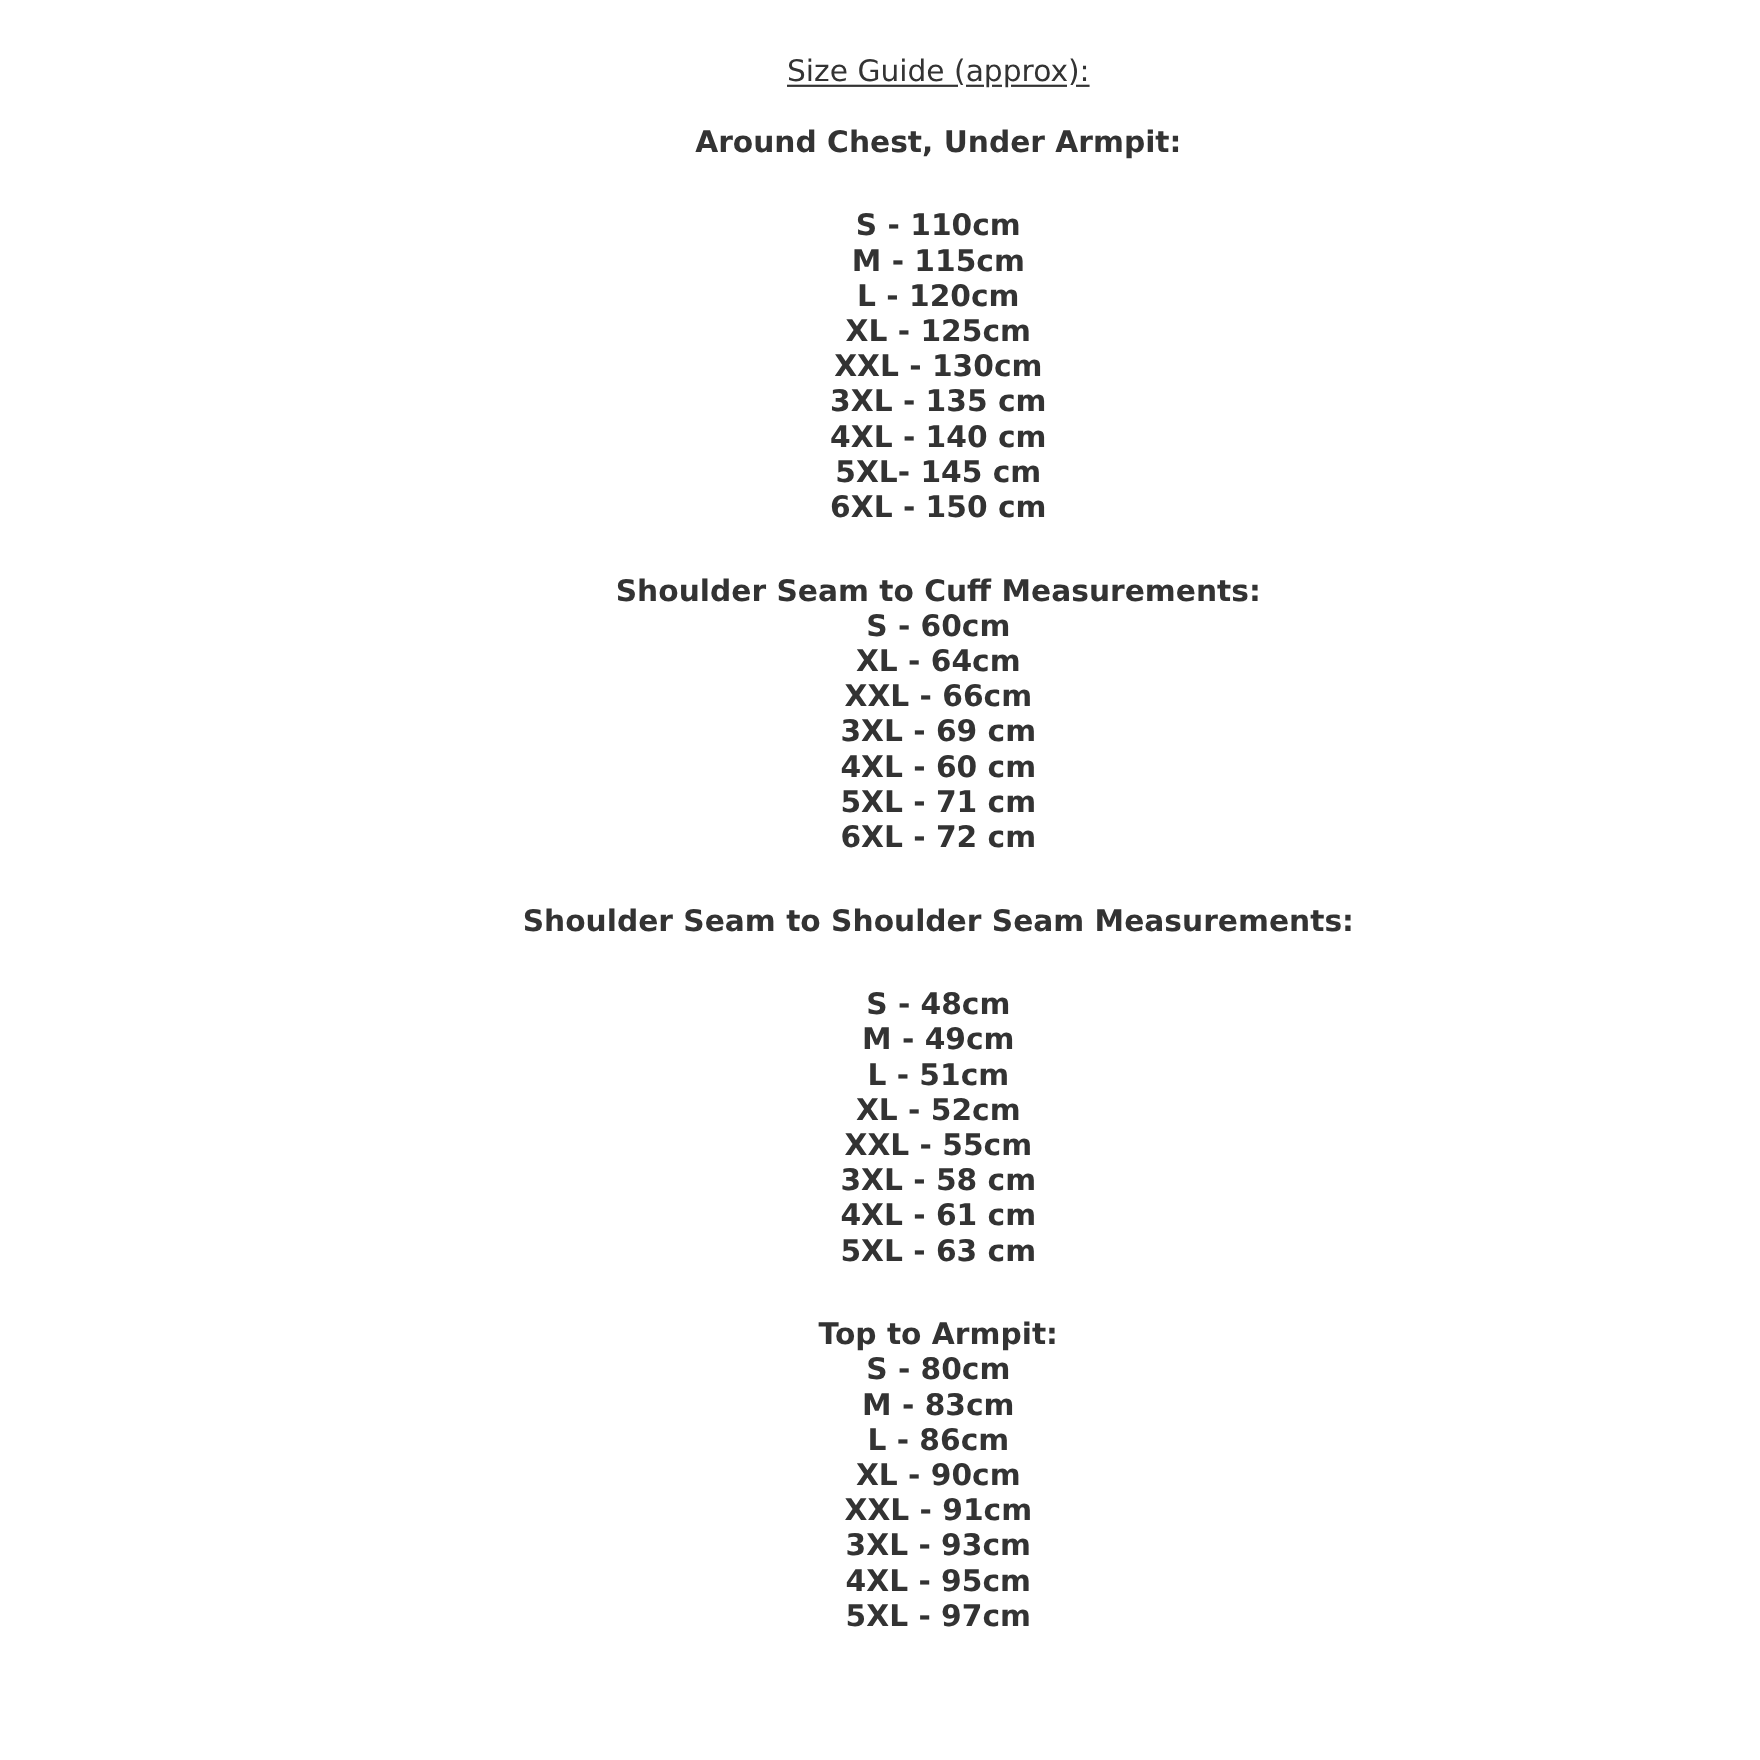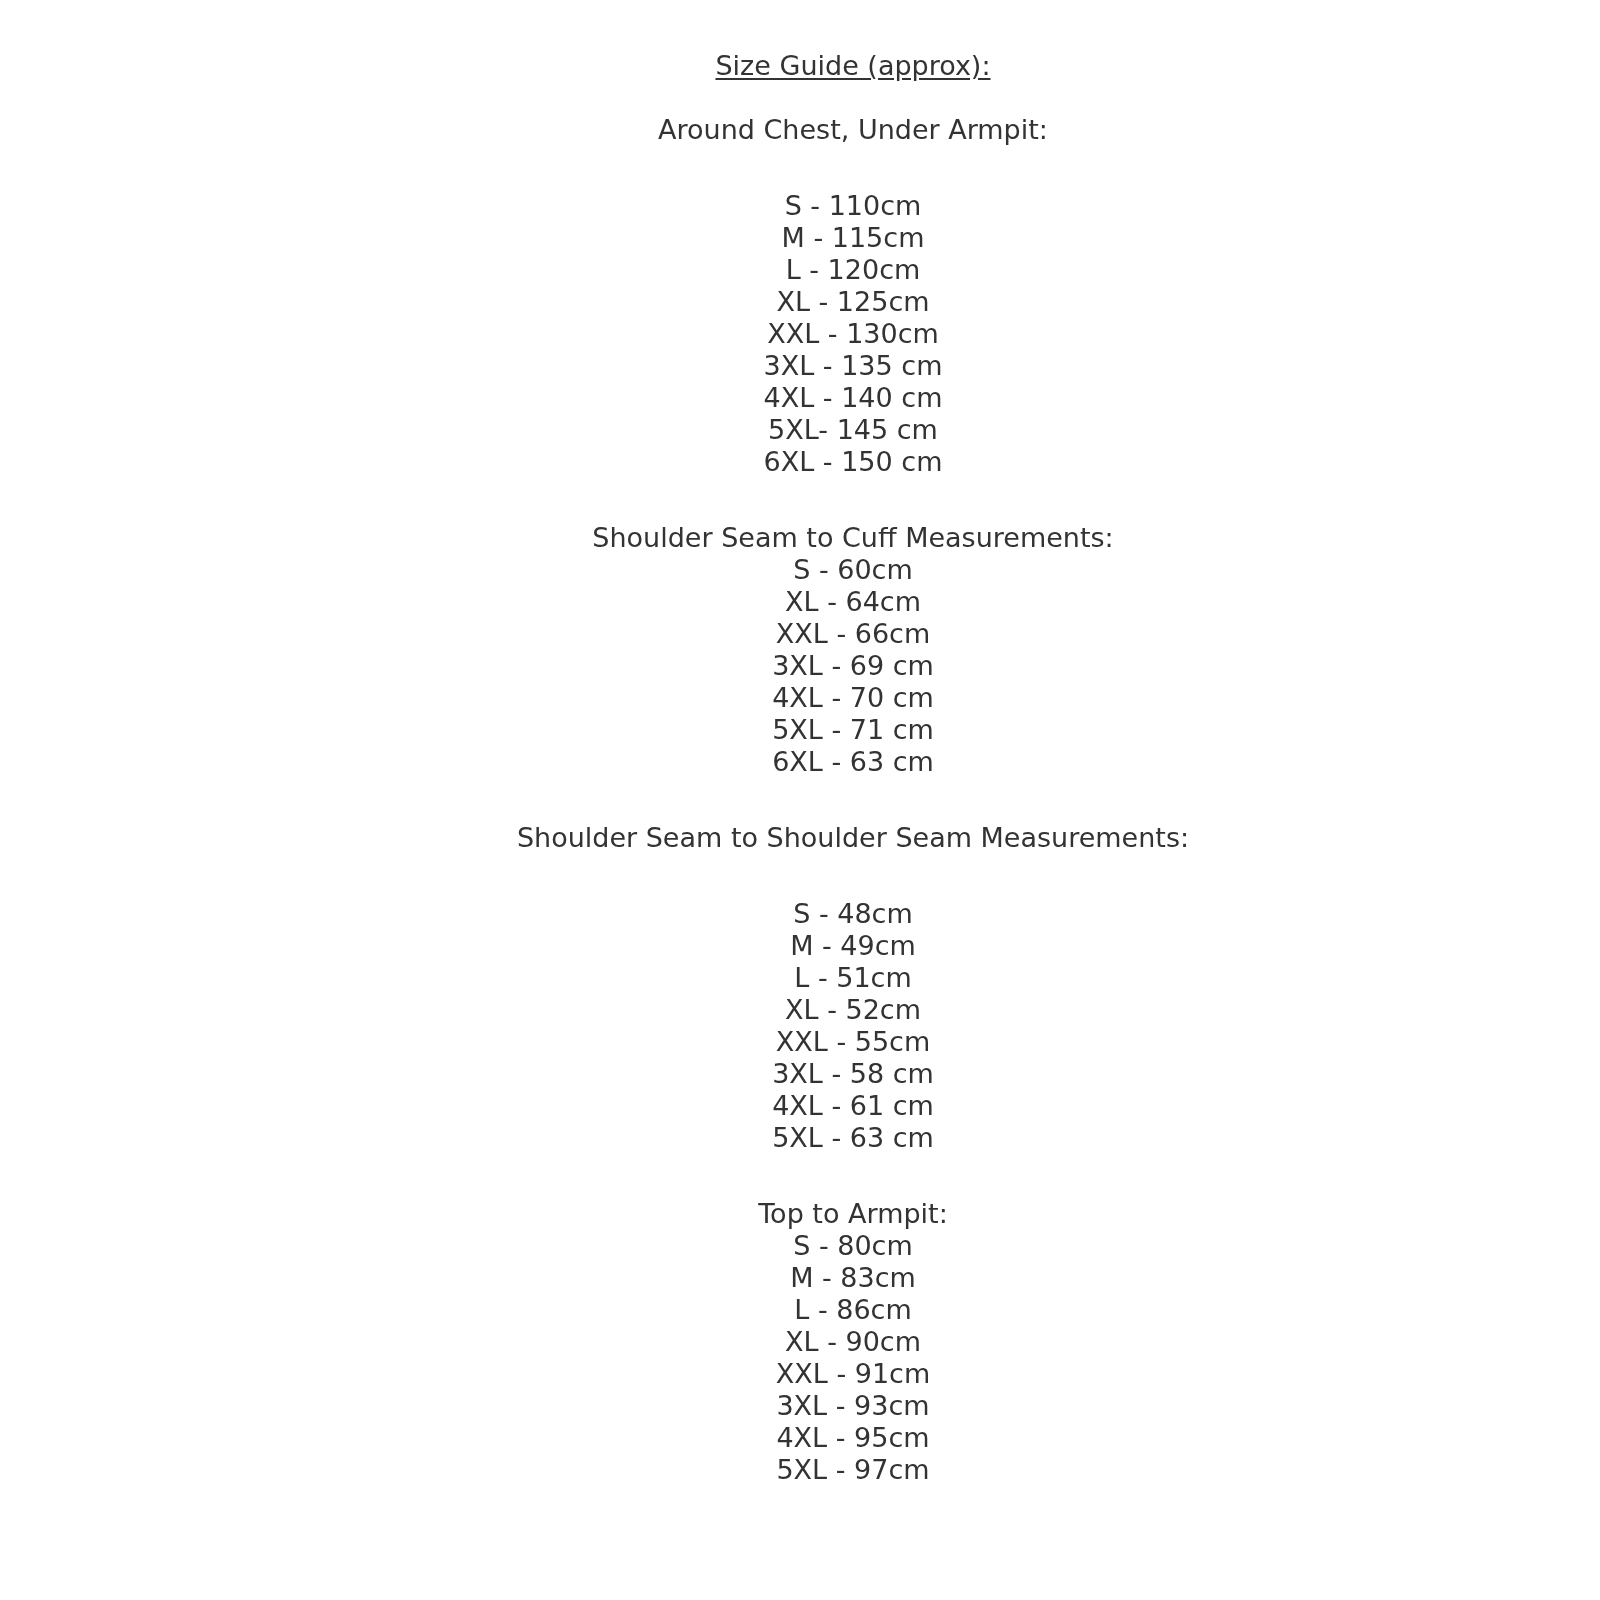--- a/index.html
+++ b/index.html
@@ -32,21 +32,21 @@
     text-decoration: underline;
     text-underline-offset: 3px;
   }
   .blank {
     height: 32px;
   }
   .blank.xtra {
     height: 44px;
   }
   .heading, .item {
-    font-weight: normal;
+    font-weight: bold;
   }
 </style>
 </head>
 <body style="background: rgb(255, 255, 255);">
 
 <div class="page" style="color: rgb(51, 51, 51);">
   <div class="line title">Size Guide (approx):</div>
   <div>
       <div class="blank"></div>
       <div class="section">
@@ -62,23 +62,23 @@
         <div class="line item">5XL- 145 cm</div>
         <div class="line item">6XL - 150 cm</div>
       </div>
       <div class="blank xtra"></div>
       <div class="section">
         <div class="line heading">Shoulder Seam to Cuff Measurements:</div>
         <div class="line item">S - 60cm</div>
         <div class="line item">XL - 64cm</div>
         <div class="line item">XXL - 66cm</div>
         <div class="line item">3XL - 69 cm</div>
-        <div class="line item">4XL - 70 cm</div>
+        <div class="line item">4XL - 60 cm</div>
         <div class="line item">5XL - 71 cm</div>
-        <div class="line item">6XL - 63 cm</div>
+        <div class="line item">6XL - 72 cm</div>
       </div>
       <div class="blank xtra"></div>
       <div class="section">
         <div class="line heading">Shoulder Seam to Shoulder Seam Measurements:</div>
         <div class="blank xtra"></div>
         <div class="line item">S - 48cm</div>
         <div class="line item">M - 49cm</div>
         <div class="line item">L - 51cm</div>
         <div class="line item">XL - 52cm</div>
         <div class="line item">XXL - 55cm</div>

